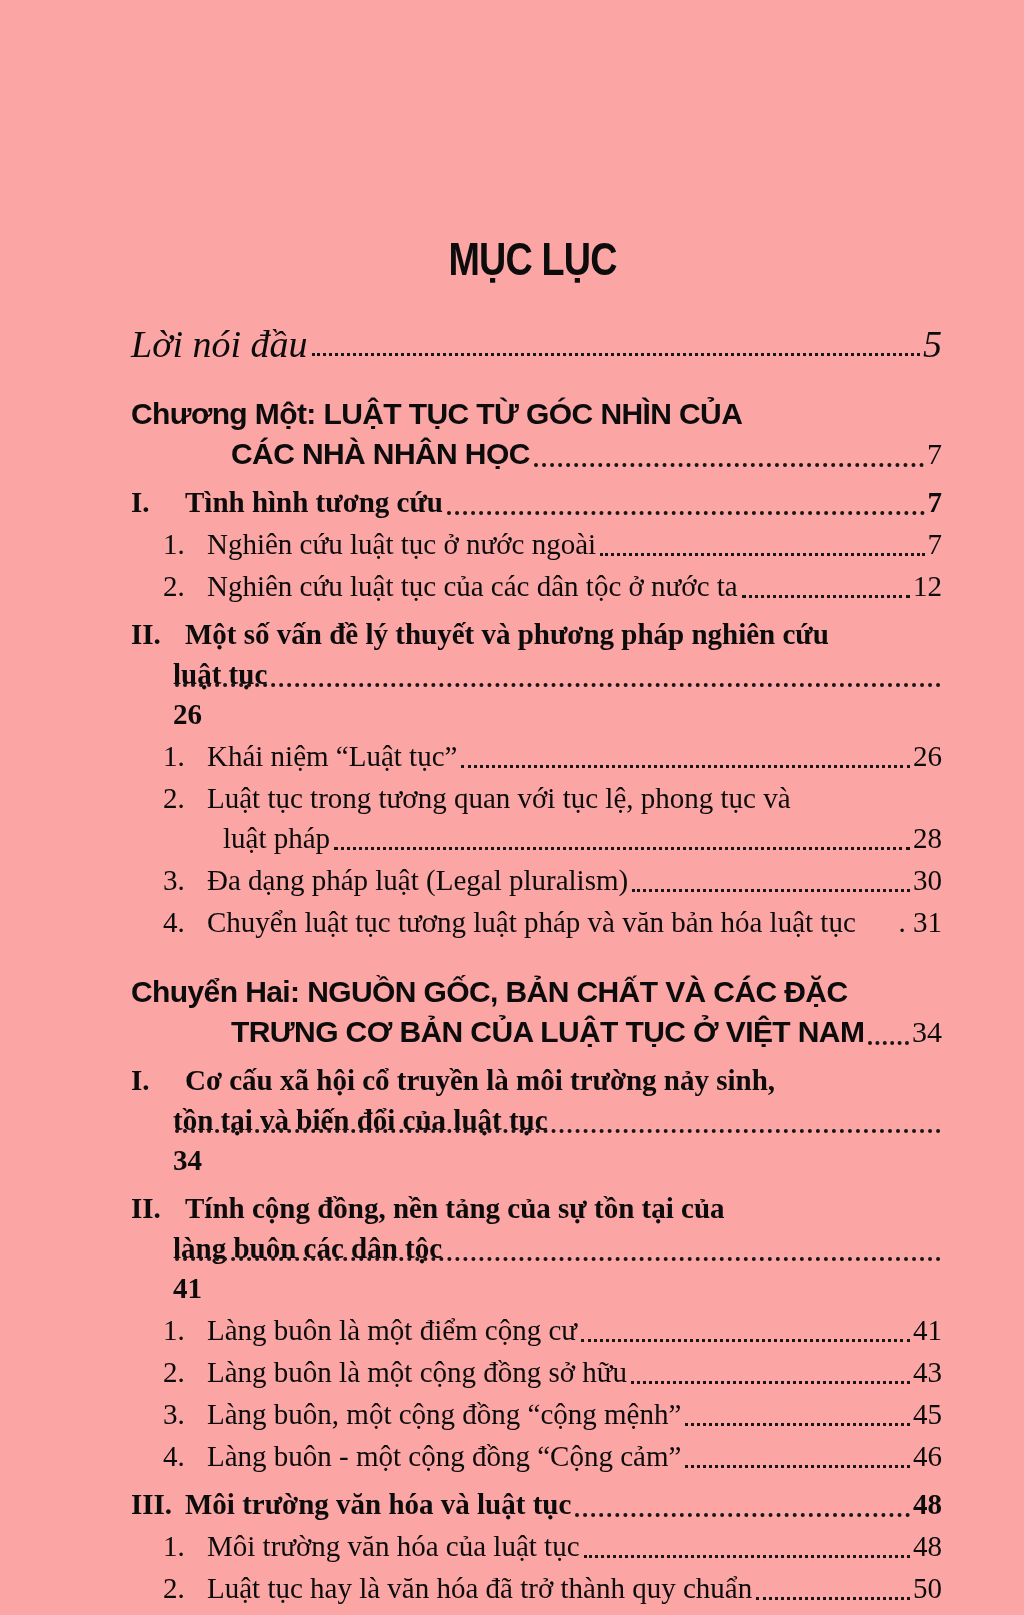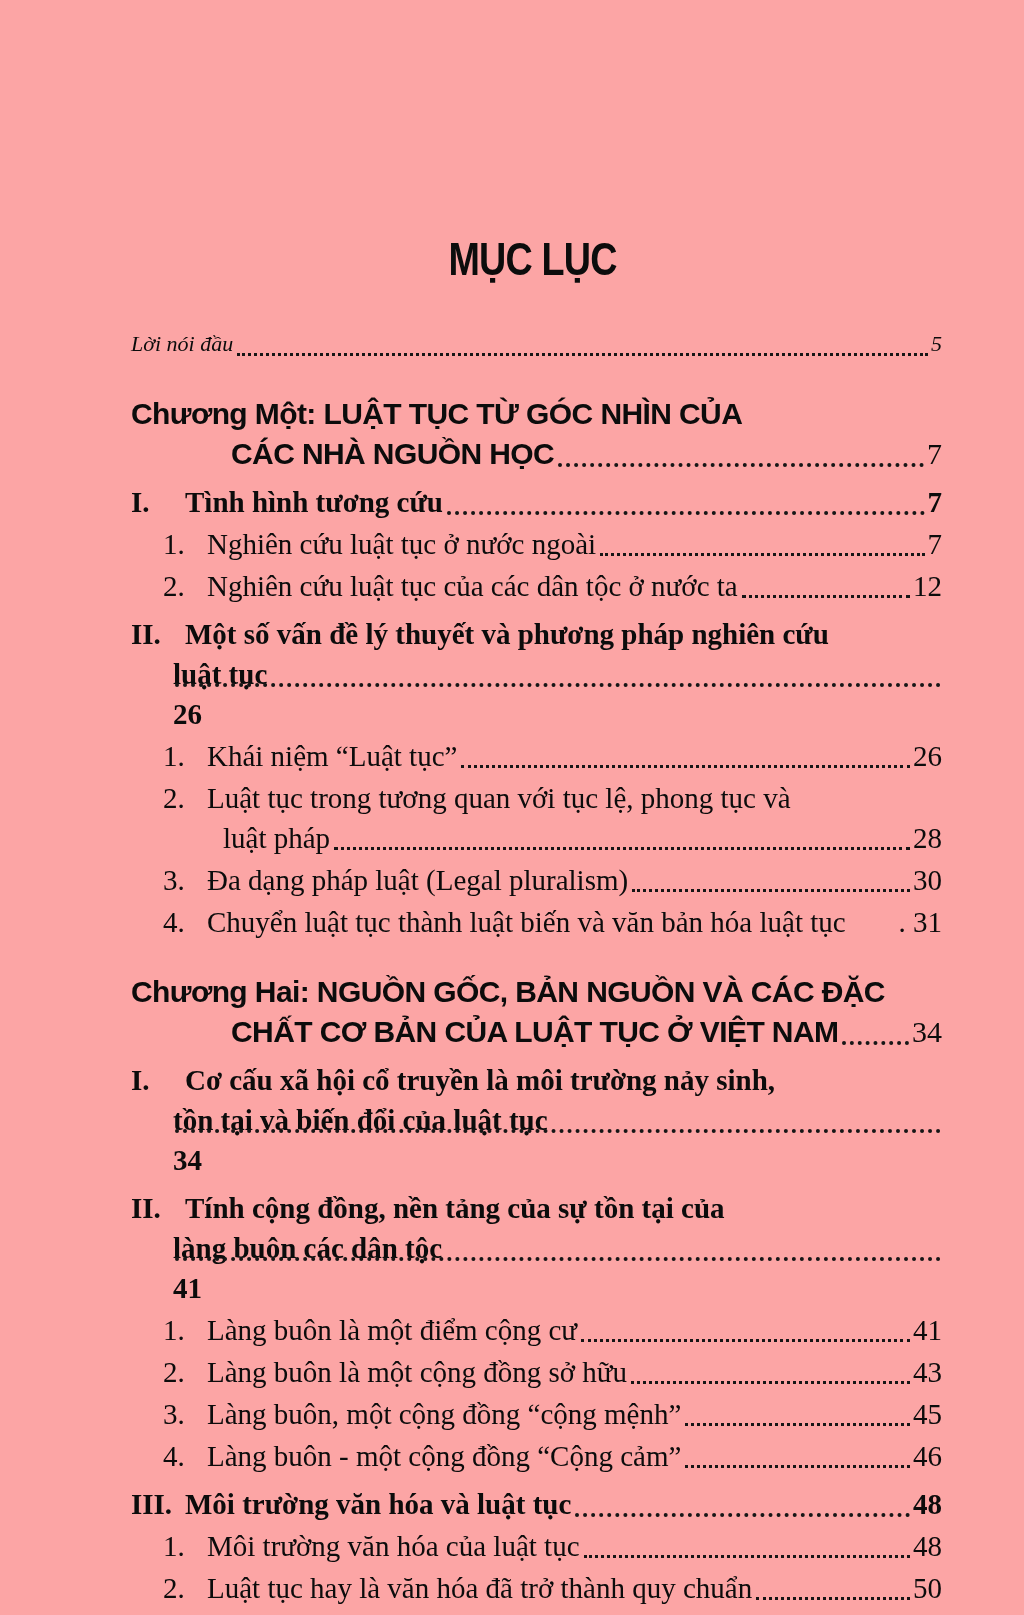--- a/index.html
+++ b/index.html
@@ -62,21 +62,21 @@
     content: "";
     position: absolute;
     left: 4px;
     right: 1px;
     bottom: 8px;
     border-bottom: 3px dotted #161616;
   }
   .leader.none::after { border-bottom: none; }
 
   
-  .e-preface { font-size: 22px; font-style: italic; }
+  .e-preface { font-size: 38px; font-style: italic; }
 
   
   .e-chapter {
     margin-top: 30px;
     font-family: "Liberation Sans", "DejaVu Sans", sans-serif;
     font-weight: 700;
     font-size: 30px;
     letter-spacing: -0.6px;
   }
   .e-chapter .row.cont { padding-left: 100px; }
@@ -113,21 +113,21 @@
           <span class="text">Lời nói đầu</span>
           <span class="leader"></span>
           <span class="pg">5</span>
         </div>
       </div>
       <div class="entry e-chapter">
         <div class="row first">
           <span class="text">Chương Một: LUẬT TỤC TỪ GÓC NHÌN CỦA</span>
         </div>
         <div class="row cont">
-          <span class="text">CÁC NHÀ NGUỒN HỌC</span>
+          <span class="text">CÁC NHÀ NHÂN HỌC</span>
           <span class="leader"></span>
           <span class="pg">7</span>
         </div>
       </div>
       <div class="entry e-section">
         <div class="row first">
           <span class="num">I.</span>
           <span class="text">Tình hình tương cứu</span>
           <span class="leader"></span>
           <span class="pg">7</span>
@@ -183,31 +183,31 @@
         <div class="row first">
           <span class="num">3.</span>
           <span class="text">Đa dạng pháp luật (Legal pluralism)</span>
           <span class="leader"></span>
           <span class="pg">30</span>
         </div>
       </div>
       <div class="entry e-item">
         <div class="row first">
           <span class="num">4.</span>
-          <span class="text">Chuyển luật tục thành luật biến và văn bản hóa luật tục</span>
+          <span class="text">Chuyển luật tục tương luật pháp và văn bản hóa luật tục</span>
           <span class="leader none"></span>
           <span class="pg">. 31</span>
         </div>
       </div>
       <div class="entry e-chapter">
         <div class="row first">
-          <span class="text">Chương Hai: NGUỒN GỐC, BẢN NGUỒN VÀ CÁC ĐẶC</span>
-        </div>
-        <div class="row cont">
-          <span class="text">CHẤT CƠ BẢN CỦA LUẬT TỤC Ở VIỆT NAM</span>
+          <span class="text">Chuyển Hai: NGUỒN GỐC, BẢN CHẤT VÀ CÁC ĐẶC</span>
+        </div>
+        <div class="row cont">
+          <span class="text">TRƯNG CƠ BẢN CỦA LUẬT TỤC Ở VIỆT NAM</span>
           <span class="leader"></span>
           <span class="pg">34</span>
         </div>
       </div>
       <div class="entry e-section">
         <div class="row first">
           <span class="num">I.</span>
           <span class="text">Cơ cấu xã hội cổ truyền là môi trường nảy sinh,</span>
         </div>
         <div class="row cont">

